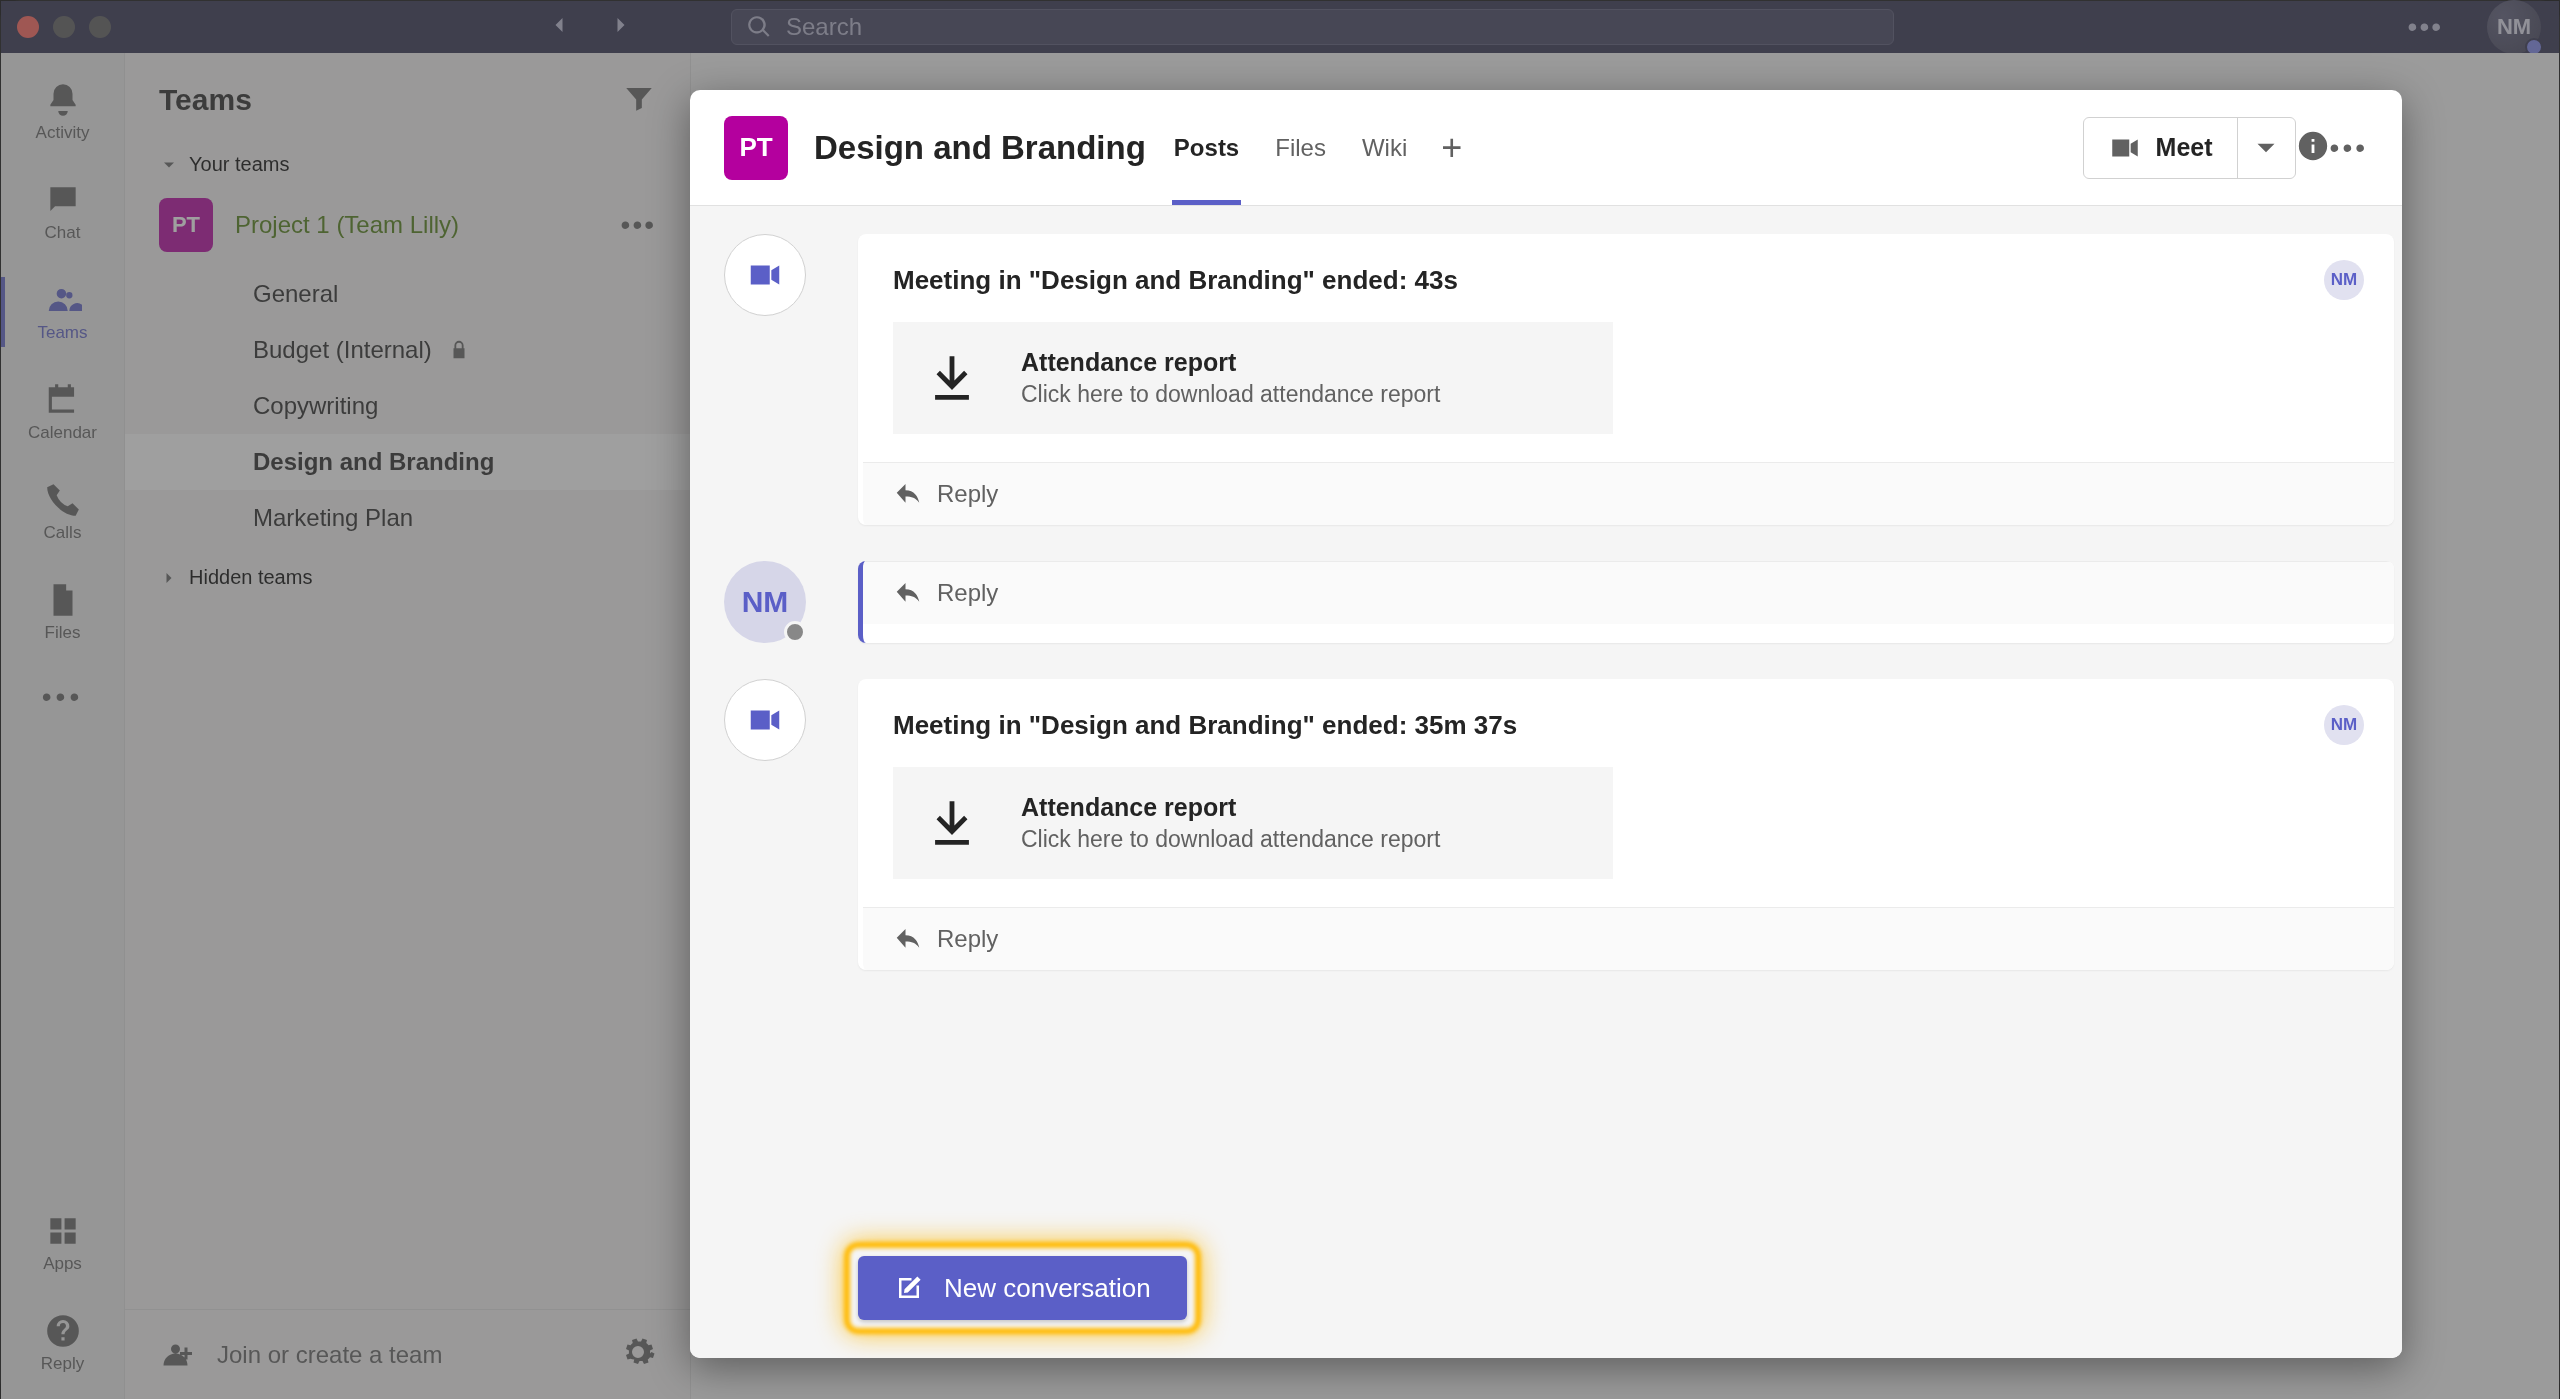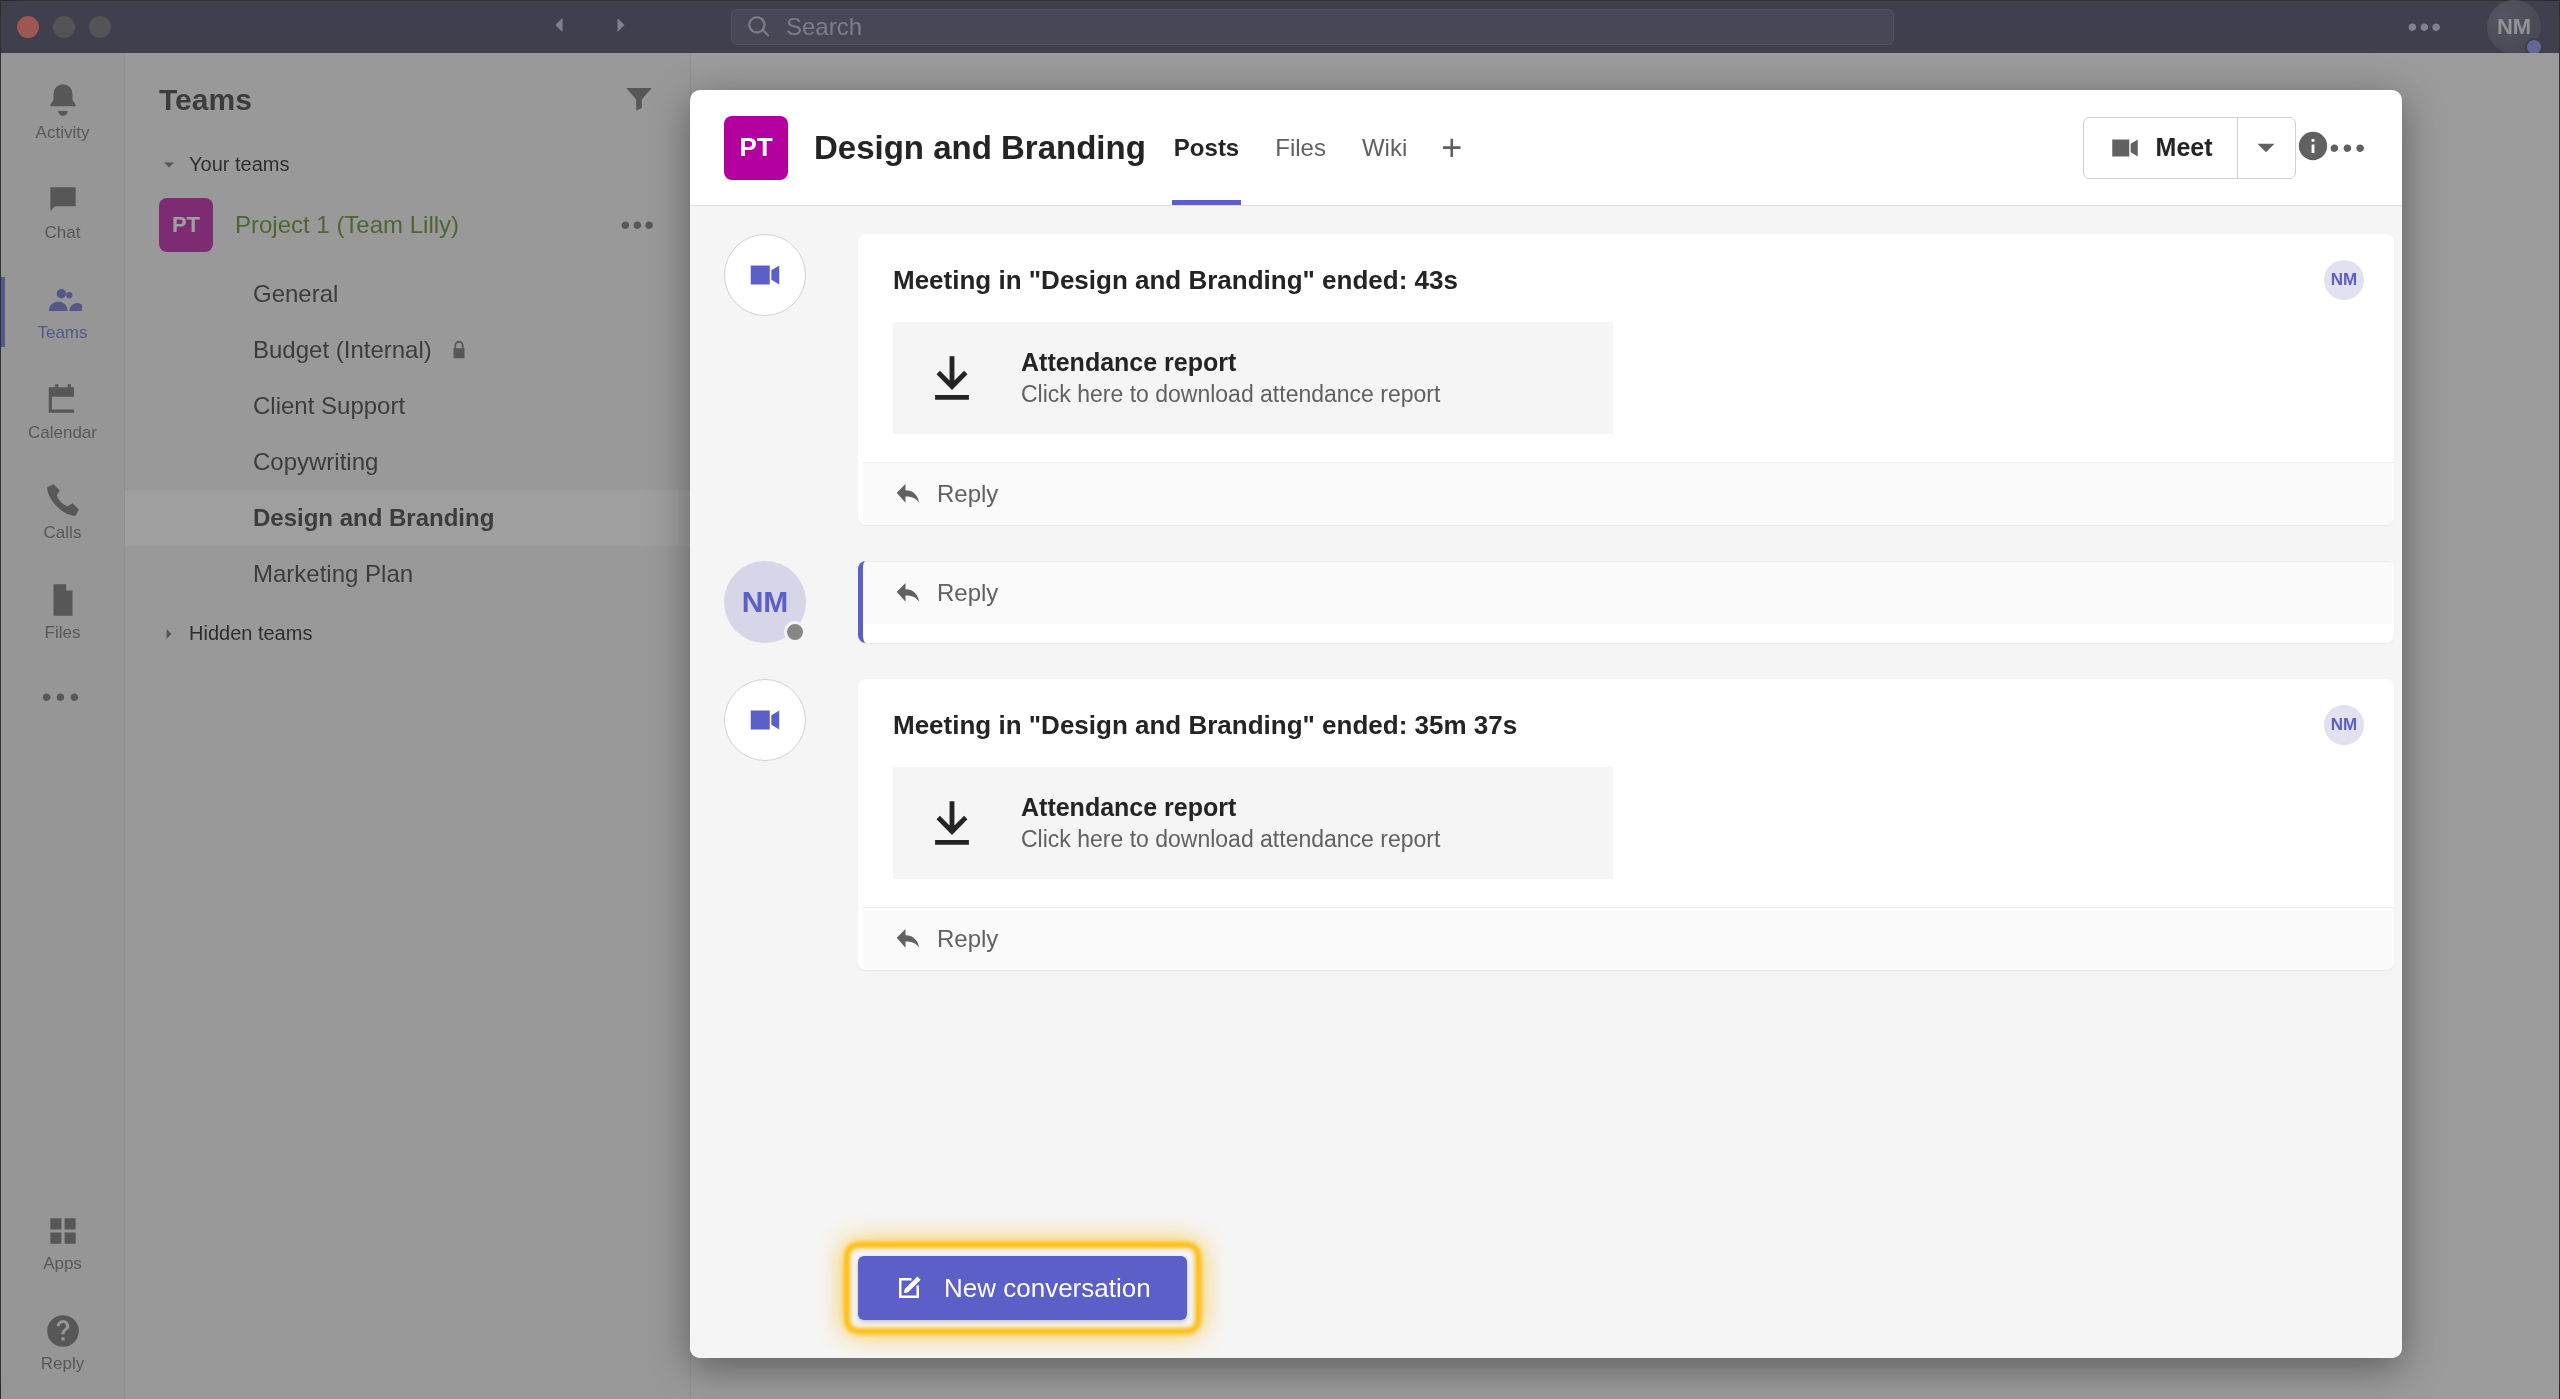--- a/index.html
+++ b/index.html
@@ -231,36 +231,44 @@
       <div class="channel-row">
           <span>General</span>
         </div>
       <div class="channel-row">
           <span>Budget (Internal)</span>
           <svg class="lock-icon" viewBox="0 0 24 24">
             <path d="M7 10V7a5 5 0 0110 0v3h1v11H6V10h1zm2 0h6V7a3 3 0 00-6 0v3z"></path>
           </svg>
         </div>
       <div class="channel-row">
-          <span>Client Support</span>
-        </div>
-      <div class="channel-row">
           <span>Copywriting</span>
         </div>
       <div class="channel-row active">
           <span>Design and Branding</span>
         </div>
       <div class="channel-row">
           <span>Marketing Plan</span>
         </div>
       <div class="section-label">
         <svg viewBox="0 0 24 24">
             <path d="M9 6l6 6-6 6z"></path>
           </svg>
         <span>Hidden teams</span>
+      </div>
+      <div class="sidebar-footer">
+        <span style="display:flex; align-items:center; gap:22px;">
+          <svg viewBox="0 0 24 24">
+              <path d="M8 8a3 3 0 116 0 3 3 0 01-6 0zm-5 11a8 8 0 0116 0H3zm16-9h3v2h-3v3h-2v-3h-3v-2h3V7h2v3z"></path>
+            </svg>
+          <span>Join or create a team</span>
+        </span>
+        <span class="gear"><svg viewBox="0 0 24 24">
+              <path d="M12 8a4 4 0 100 8 4 4 0 000-8zm9 4l2 1-1 3-2-.5a8 8 0 01-1.5 1.5l.5 2-3 1-1-2a8 8 0 01-2 0l-1 2-3-1 .5-2A8 8 0 017 16.5L5 17l-1-3 2-1a8 8 0 010-2l-2-1 1-3 2 .5A8 8 0 018.5 6L8 4l3-1 1 2a8 8 0 012 0l1-2 3 1-.5 2A8 8 0 0119 7.5l2-.5 1 3-2 1a8 8 0 010 2z"></path>
+            </svg></span>
       </div>
     </div>
 
     <div class="main"></div>
   </div>
 
   <div class="dim-overlay"></div>
 
   <div class="channel-panel">
     <div class="ch-header">

